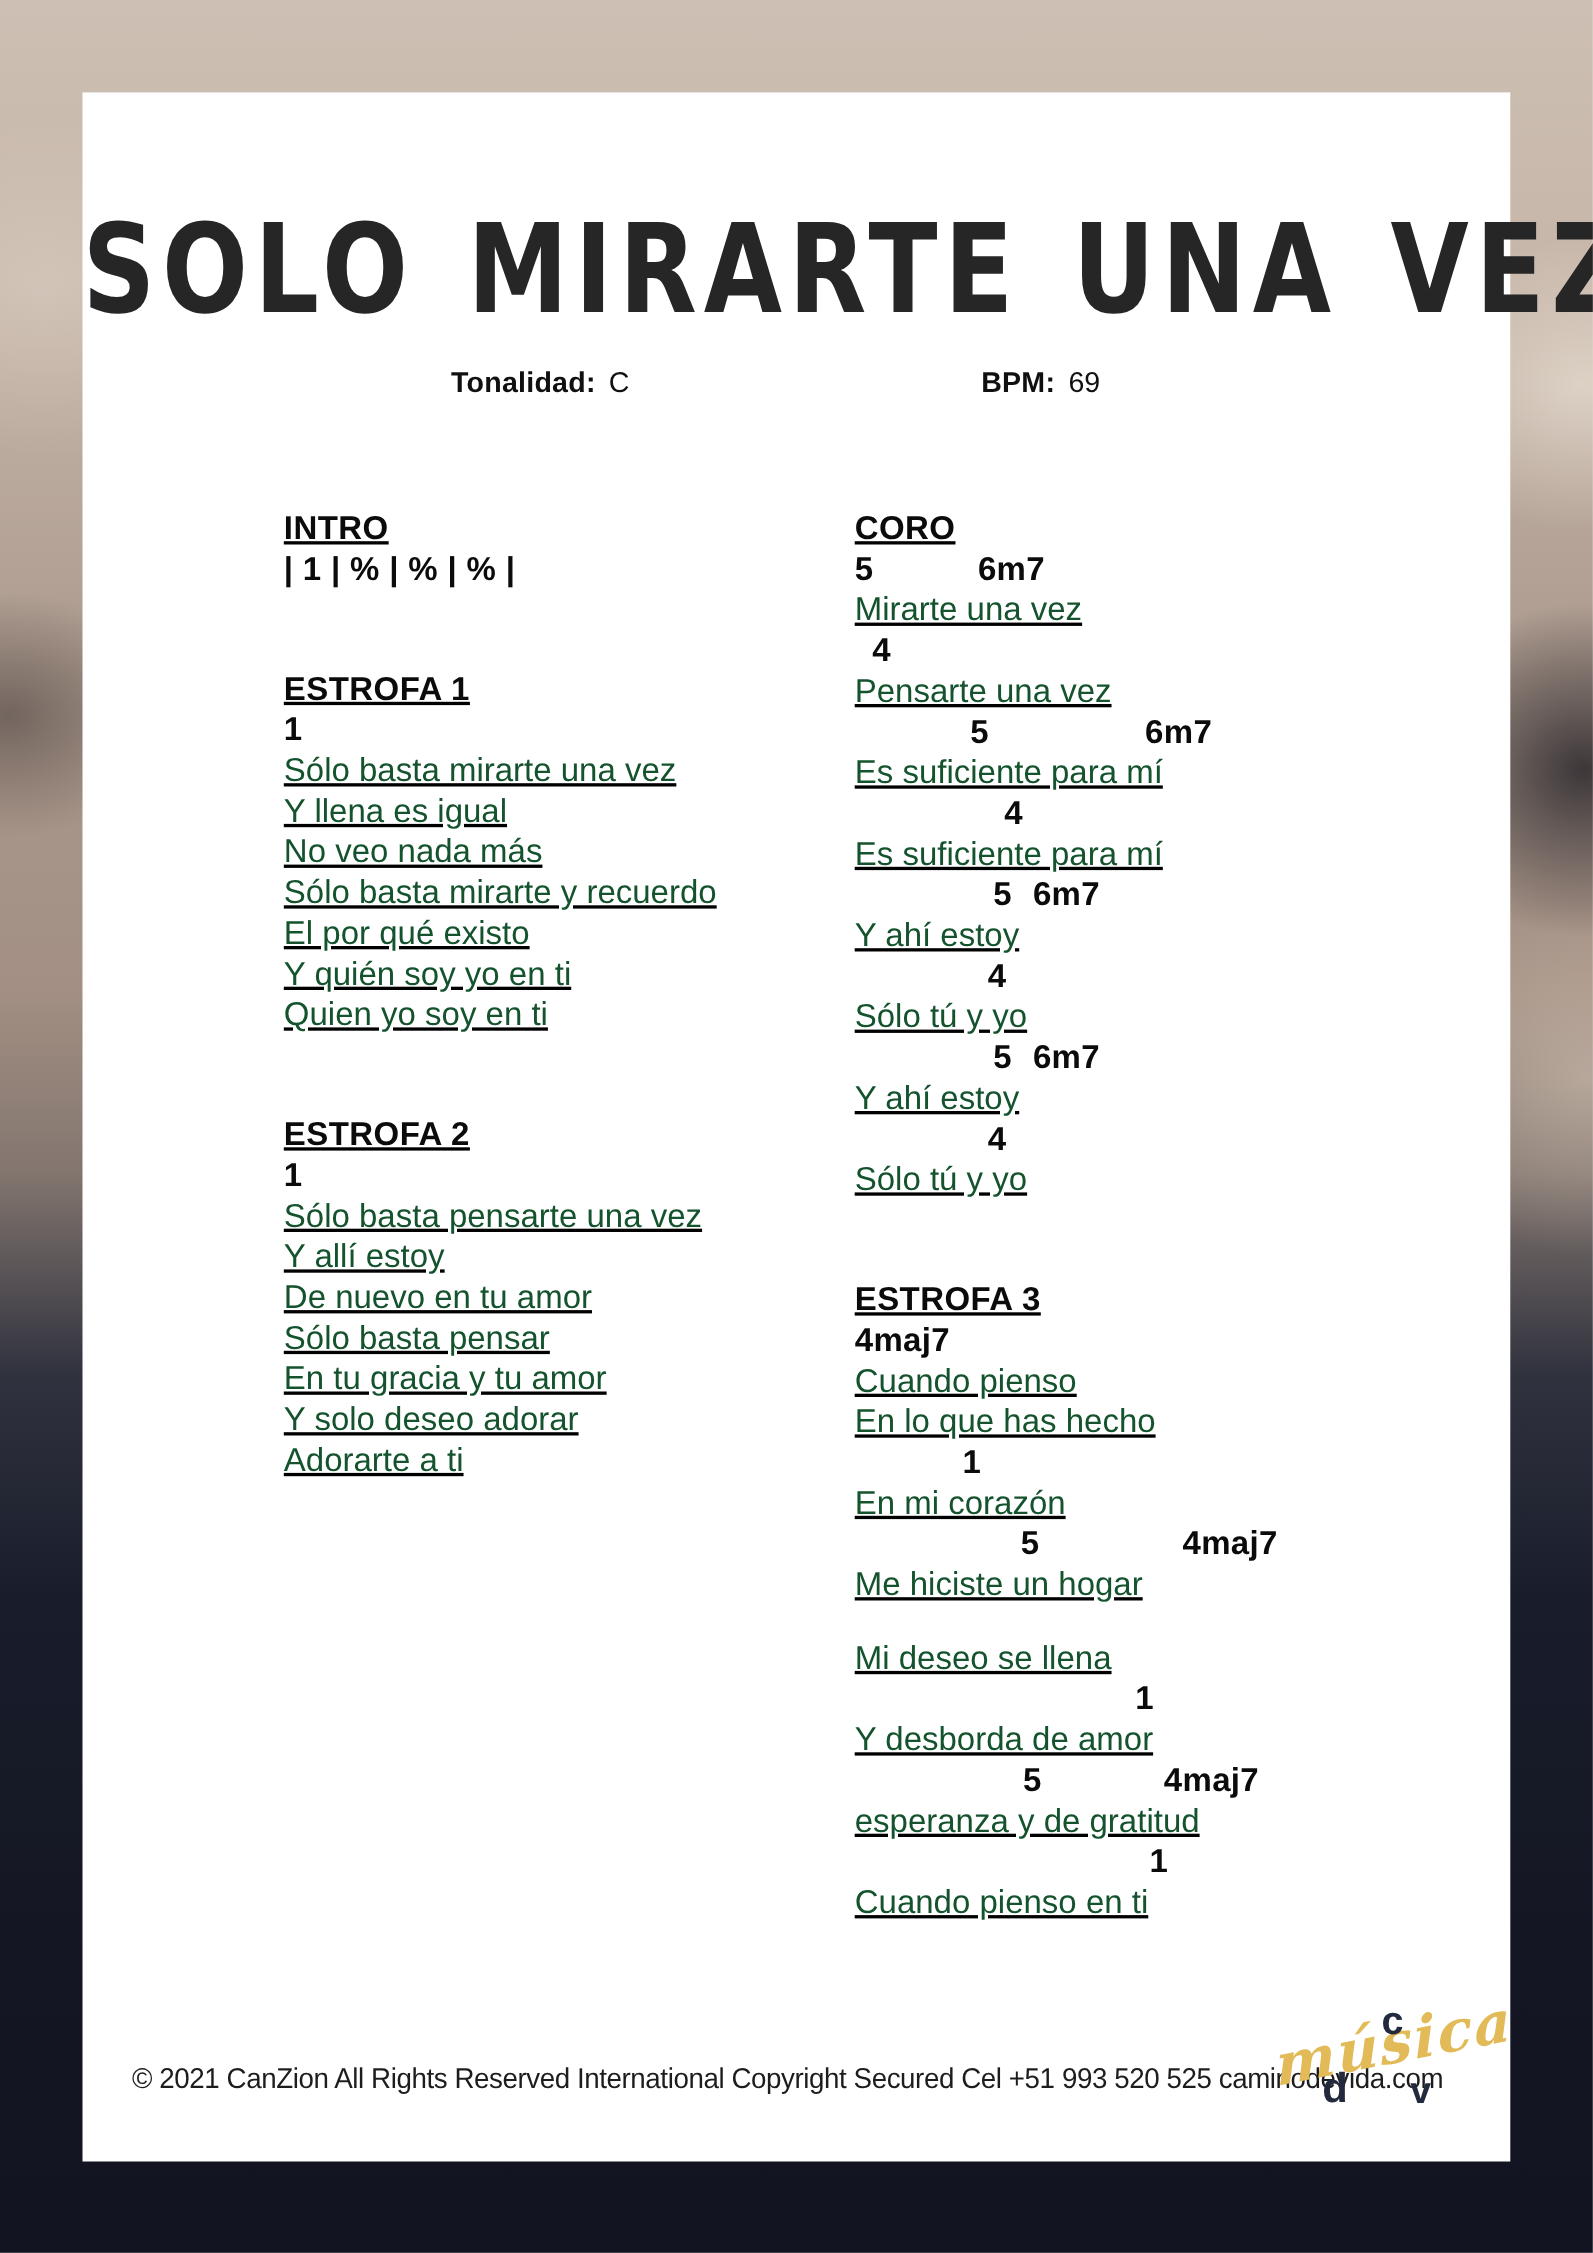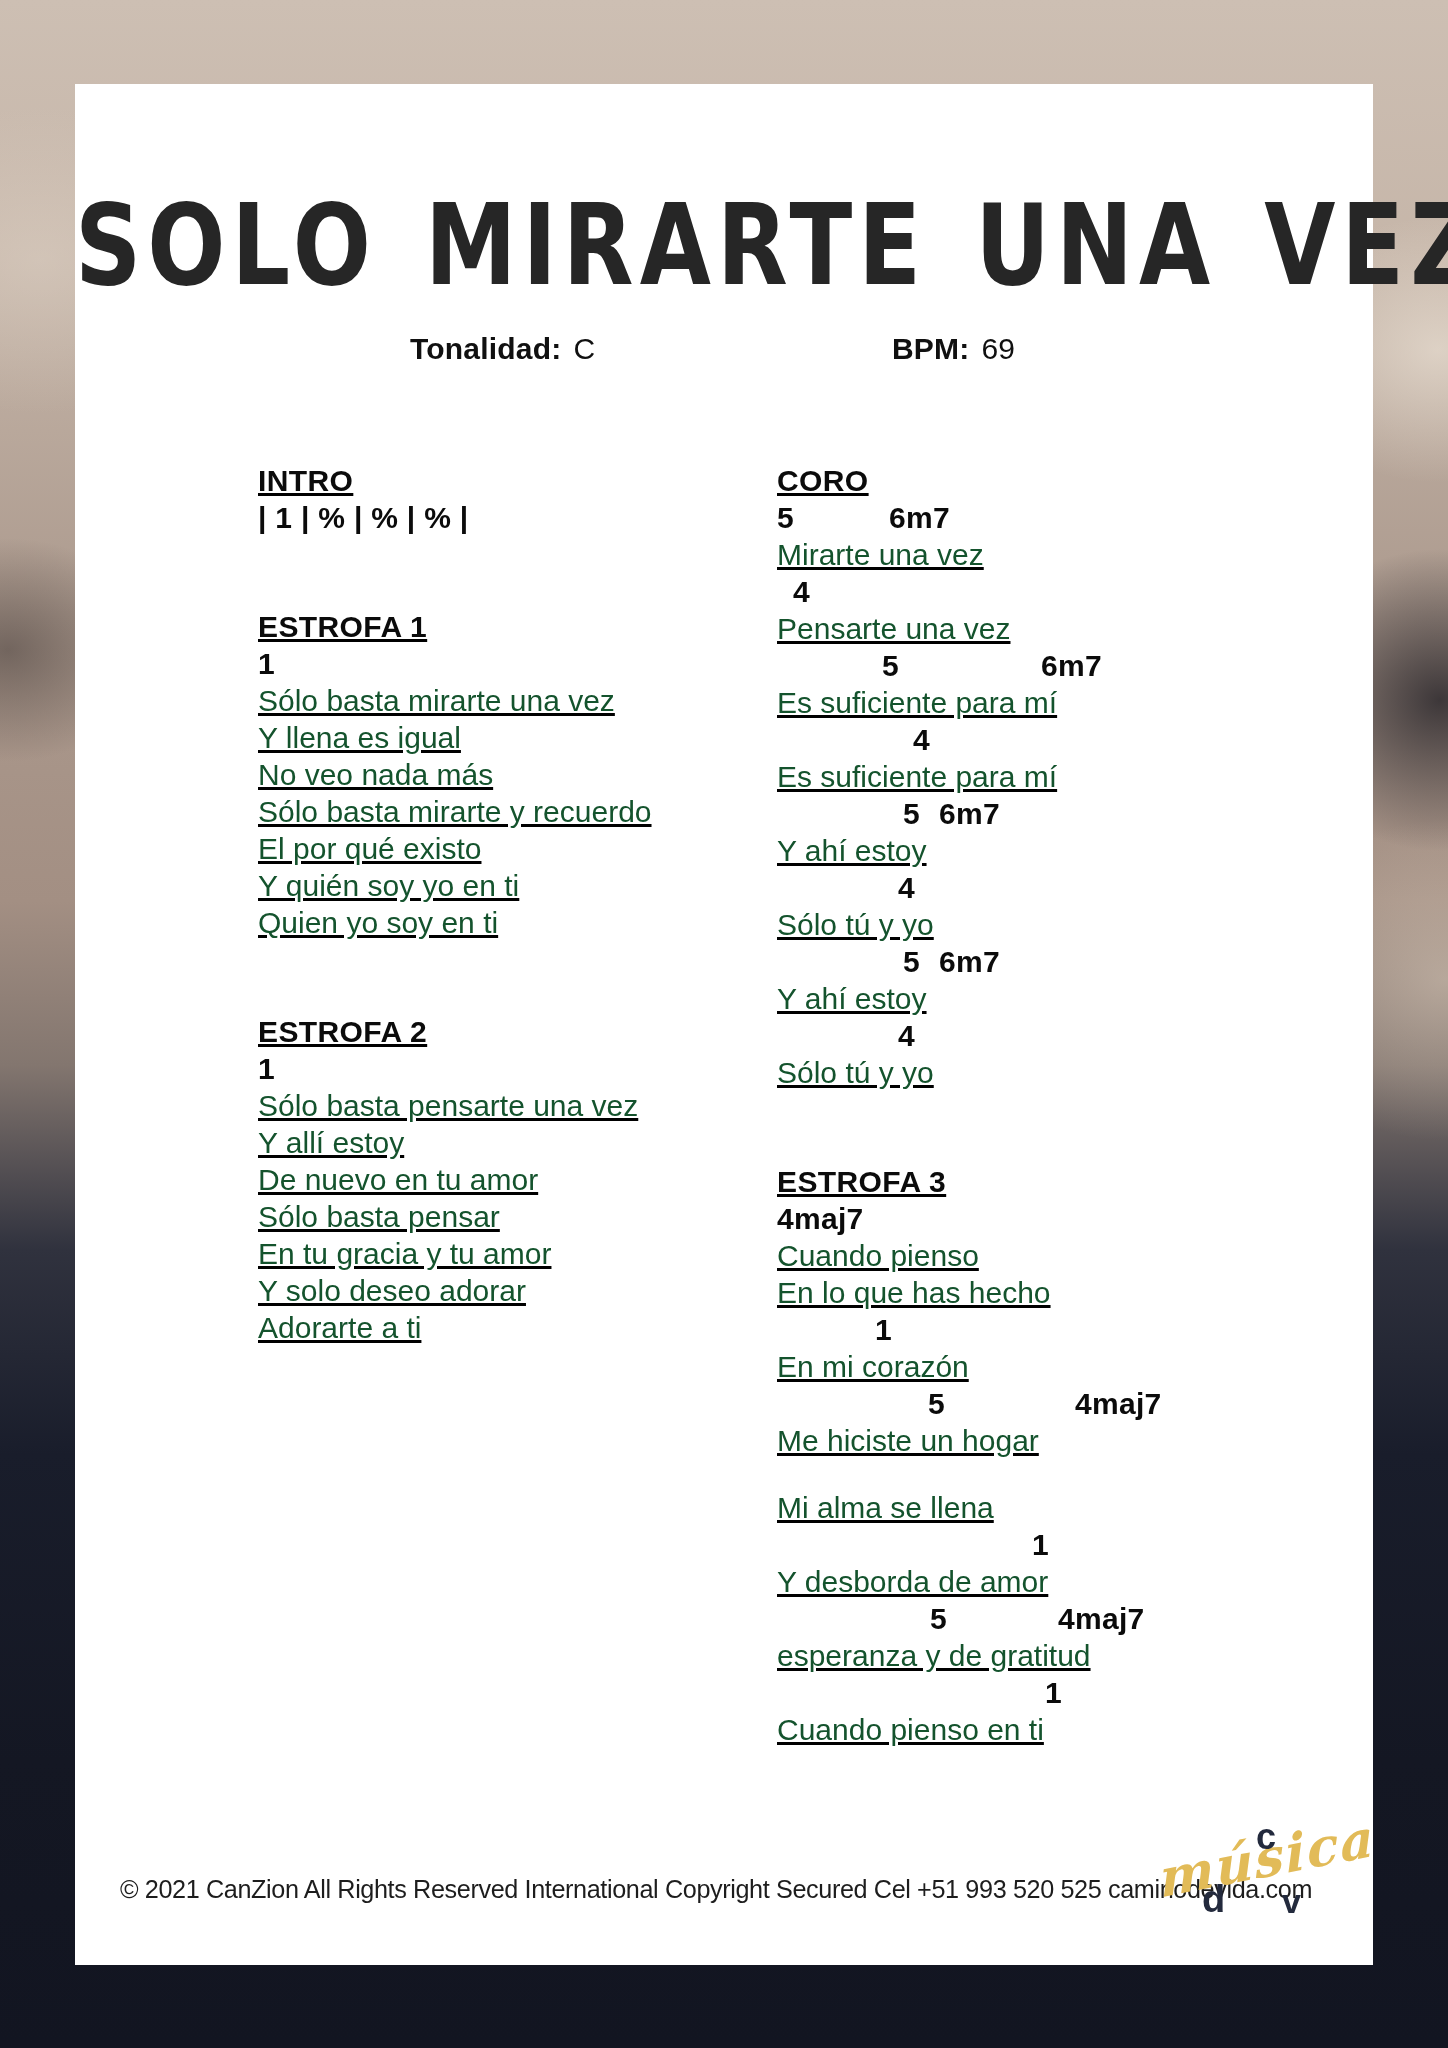--- a/index.html
+++ b/index.html
@@ -20,21 +20,21 @@
   }
   .song-title{
     position:absolute;left:0;top:96px;width:100%;
     text-align:center;
     font-family:"DejaVu Sans","Liberation Sans",sans-serif;
     font-weight:900;font-size:92px;color:#262626;
     letter-spacing:6px;word-spacing:10px;
     transform:scaleY(1.22);transform-origin:center top;
     white-space:nowrap;
   }
-  .meta-row{position:absolute;left:0;top:248px;width:100%;height:44px;font-size:30px;color:#101010;}
+  .meta-row{position:absolute;left:0;top:248px;width:100%;height:44px;font-size:26px;color:#101010;}
   .meta-group{position:absolute;top:0;white-space:nowrap;}
   .meta-tonalidad{left:335px;}
   .meta-bpm{left:805px;margin-left:12px;}
   .meta-label{font-weight:700;letter-spacing:.2px;}
   .meta-value{font-weight:400;margin-left:12px;}
   .column{position:absolute;top:378px;width:500px;text-decoration:underline;}
   .column-left{left:183px;}
   .column-right{left:702px;}
   .song-section{margin:0 0 72px 0;}
   .sec-title{font-weight:700;font-size:30px;line-height:37px;height:37px;color:#0b0b0b;letter-spacing:.4px;white-space:nowrap;}
@@ -160,21 +160,21 @@
         <div class="line chord-line">
           <span class="chord" style="left: 98px;">1</span>
         </div>
         <div class="line lyric">En mi corazón</div>
         <div class="line chord-line">
           <span class="chord" style="left: 151px;">5</span>
           <span class="chord" style="left: 298px;">4maj7</span>
         </div>
         <div class="line lyric">Me hiciste un hogar</div>
         <div class="line gap"></div>
-        <div class="line lyric">Mi alma se llena</div>
+        <div class="line lyric">Mi deseo se llena</div>
         <div class="line chord-line">
           <span class="chord" style="left: 255px;">1</span>
         </div>
         <div class="line lyric">Y desborda de amor</div>
         <div class="line chord-line">
           <span class="chord" style="left: 153px;">5</span>
           <span class="chord" style="left: 281px;">4maj7</span>
         </div>
         <div class="line lyric">esperanza y de gratitud</div>
         <div class="line chord-line">

